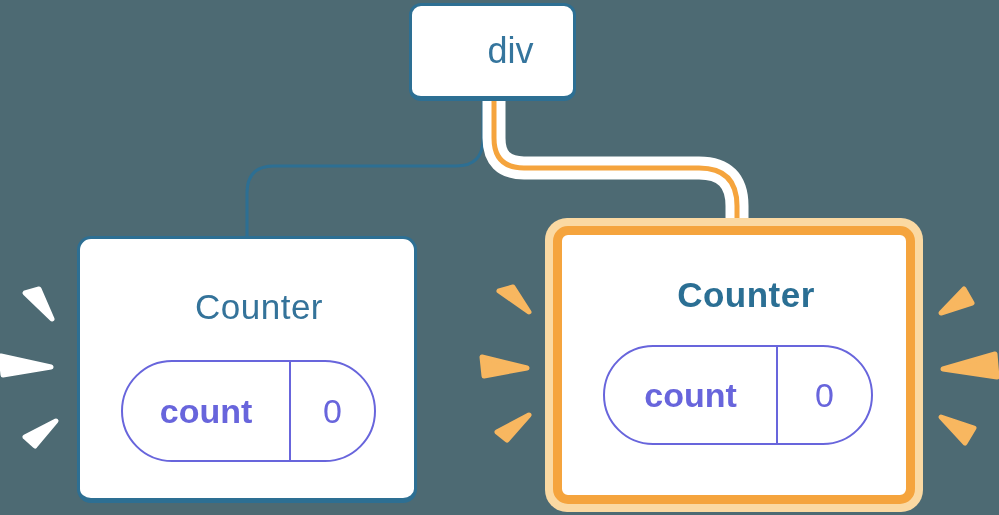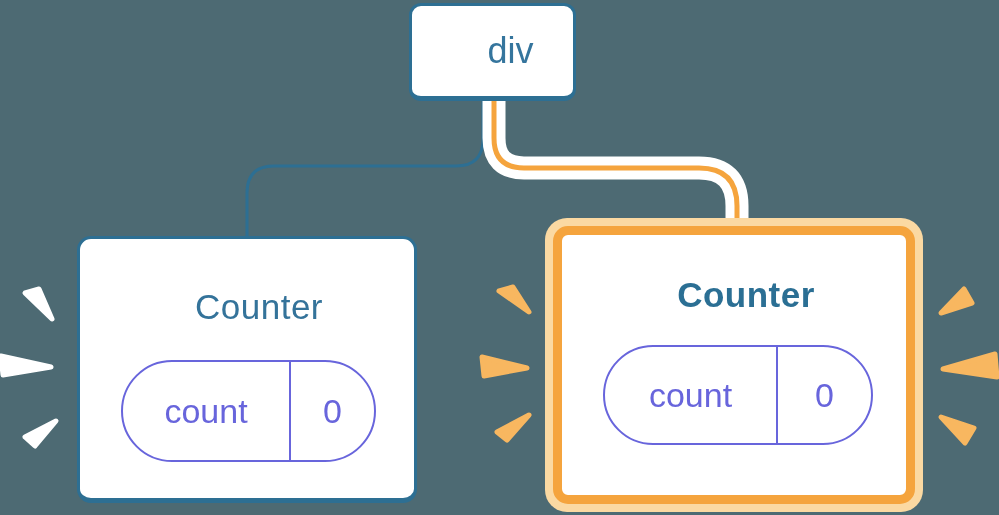--- a/index.html
+++ b/index.html
@@ -67,20 +67,21 @@
     background:#ffffff;
     color:#6865dc;
     font-size:34px;
   }
   #counter-left .pill{left:41px;top:121px;width:255px;height:102px;}
   #counter-right .pill{left:41px;top:110px;width:270px;height:100px;}
   .pill-key{
     display:flex;align-items:center;justify-content:center;
     border-right:2.5px solid #6865dc;
     box-sizing:border-box;
+    font-weight:bold;
   }
   #counter-left .pill-key{width:168px;}
   #counter-right .pill-key{width:173px;}
   .pill-value{
     flex:1;display:flex;align-items:center;justify-content:center;
   }
 </style>
 </head>
 <body>
 

